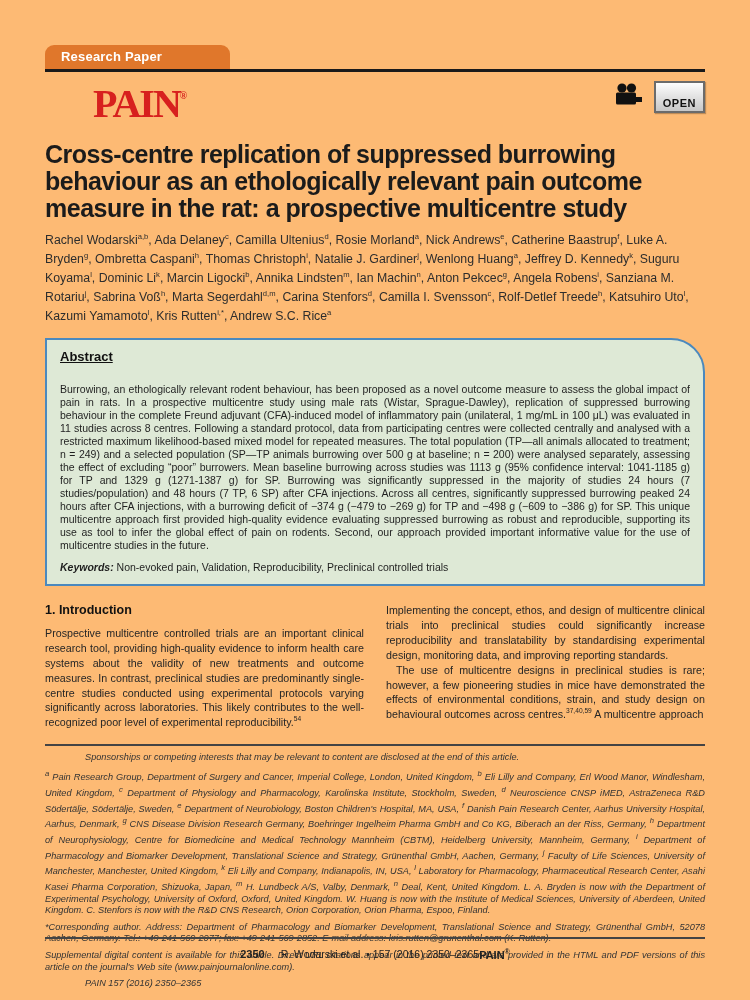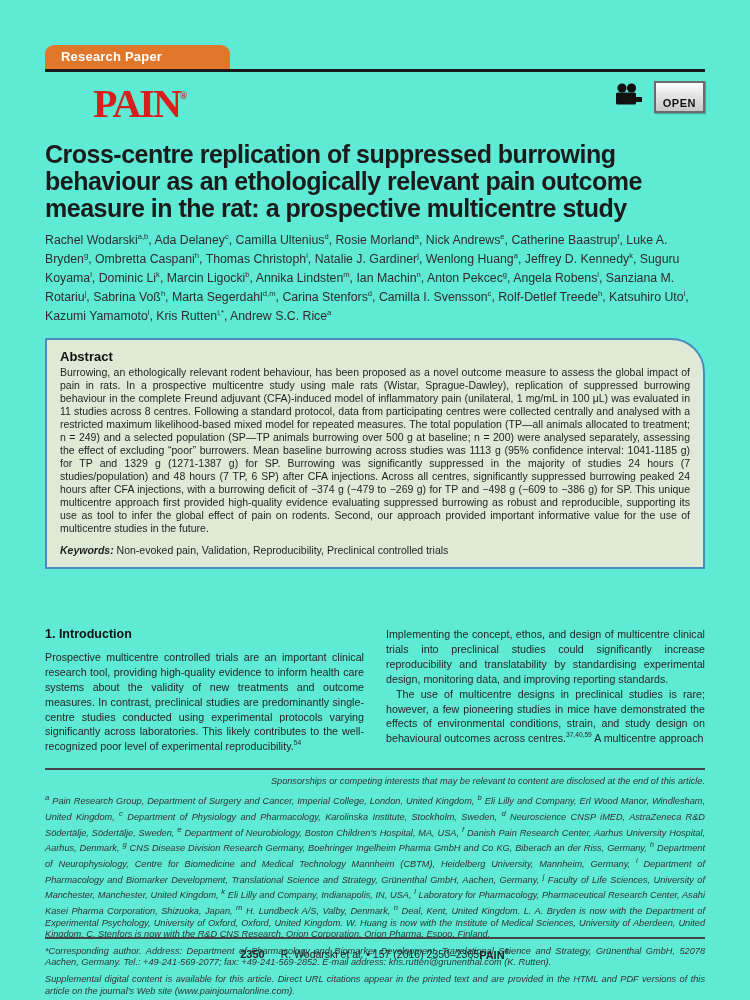--- a/index.html
+++ b/index.html
@@ -1,18 +1,18 @@
 <!DOCTYPE html>
 <html><head>
 <meta charset="utf-8">
 <style>
   * { margin:0; padding:0; box-sizing:border-box; }
   html,body { background:#ffffff; }
   .page {
-    position:relative; width:750px; height:1000px; background:#5eead4;
+    position:relative; width:750px; height:1000px; background:#fdba74;
     font-family:"Liberation Sans", sans-serif; color:#222; overflow:hidden;
     padding:45px 45px 0 45px;
   }
   
   .banner-tab {
     display:inline-block; background:#e0772b; color:#fff;
     font-size:13px; font-weight:bold; letter-spacing:.2px;
     padding:4px 14px 5px 16px; min-width:185px;
     border-radius:9px 9px 0 0;
   }
@@ -34,34 +34,34 @@
     margin-top:20px; font-size:25px; line-height:27px; font-weight:bold;
     color:#1b1b1b; letter-spacing:-0.5px;
   }
   .authors { margin-top:9px; font-size:12.3px; line-height:19px; color:#2d2d2d; }
   .authors sup, .aff sup, .intro sup { font-size:.62em; line-height:0; }
   
   .abstract-box {
     margin-top:12px; background:#dee9d6; border:2px solid #4b89be;
     border-radius:0 34px 0 0; padding:9px 13px 10px 13px;
   }
-  .abstract-heading { font-size:13px; font-weight:bold; color:#111; margin-bottom:2px; }
+  .abstract-heading { font-size:13px; font-weight:bold; color:#111; margin-bottom:19px;text-decoration:underline; }
   .abstract-body { font-size:10.5px; line-height:13px; text-align:justify; color:#1f1f1f; }
   .keywords-line { margin-top:8px; font-size:10.5px; line-height:14px; color:#1f1f1f; }
   .keywords-line b { font-weight:bold;font-style:italic; }
   
   .intro { margin-top:17px; display:flex; gap:22px; }
-  .intro-col { width:319px; font-size:10.7px; line-height:14.9px; text-align:justify; color:#262626;margin-top:41px; }
+  .intro-col { width:319px; font-size:10.7px; line-height:14.9px; text-align:justify; color:#262626; }
   .intro-heading { font-size:12.5px; font-weight:bold; margin-bottom:8px; color:#111; }
   .intro p.indent { text-indent:10px; }
   
   .footnote-rule { margin-top:14px; height:1.5px; background:#444; }
   .footnotes { margin-top:6px; font-size:9.2px; line-height:11.6px; font-style:italic; color:#333; }
   .footnotes p { margin-bottom:5px; text-align:justify; }
-  .footnotes p.no-just { text-align:right; }
+  .footnotes p.no-just { text-align:left;margin-left:40px; }
   
   .footer { position:absolute; left:45px; right:45px; top:937px; }
   .footer-rule { height:1.5px; background:#444; }
   .footer-row { display:flex; justify-content:center; margin-top:9px; font-size:10.5px; color:#222; }
   .footer-left { display:flex; gap:16px; align-items:baseline; }
   .page-num { font-weight:bold; font-size:11px; }
   .footer-journal { font-weight:bold; font-size:11px; }
   .footer-journal sup { font-size:7px; }
 </style>
 </head>

